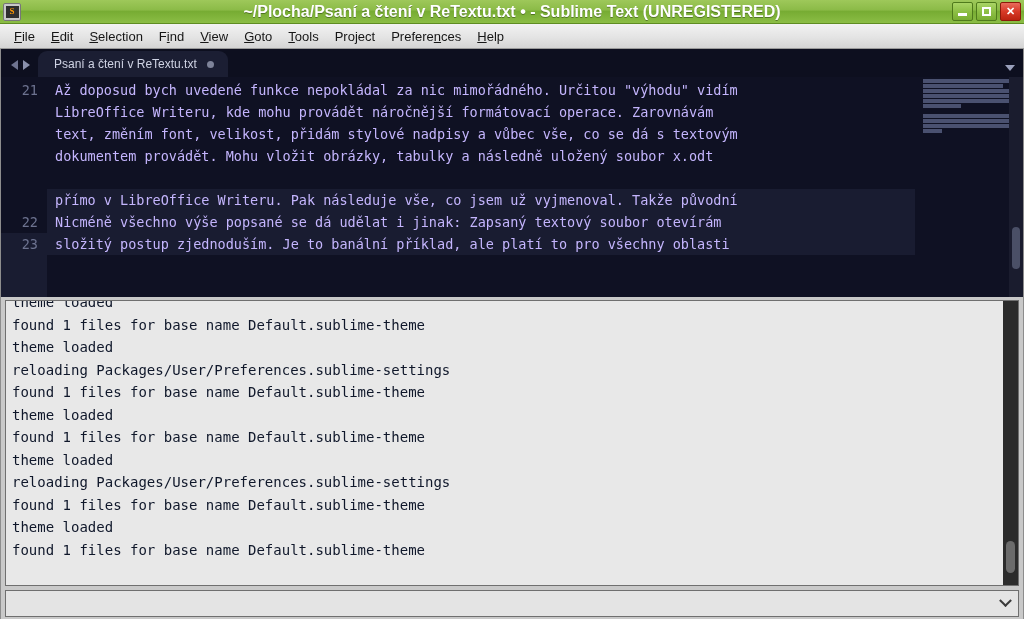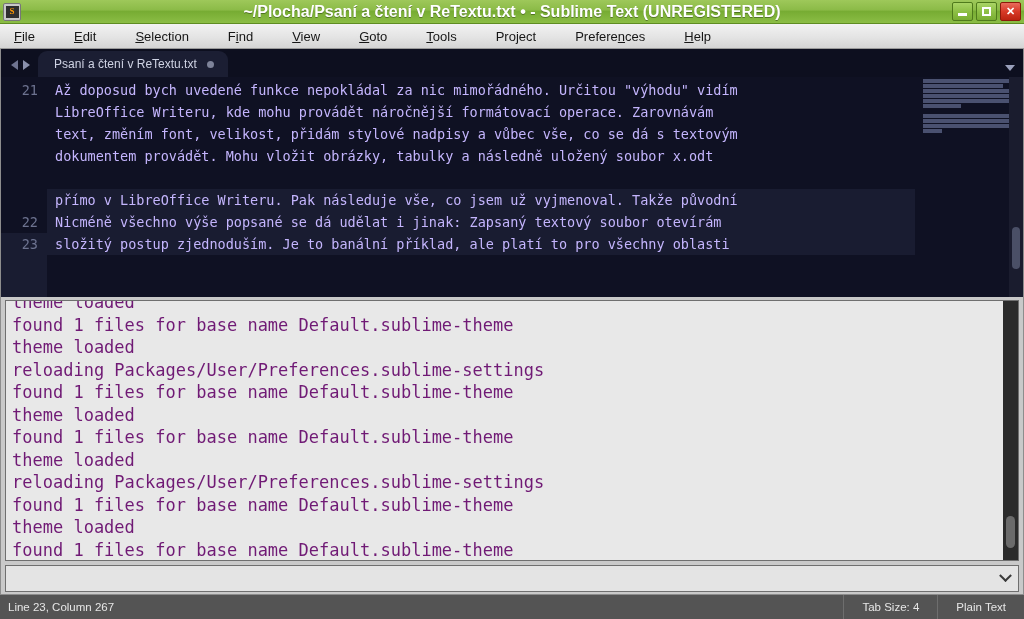--- a/index.html
+++ b/index.html
@@ -72,21 +72,20 @@
   .win-min-glyph { width: 9px; height: 3px; background: #fff; margin-top: 6px; }
   .win-max-glyph { width: 9px; height: 9px; border: 2px solid #fff; }
 
   
   .menubar {
     height: 25px; flex: 0 0 25px;
     background: linear-gradient(to bottom, #f2f2f2 0%, #e4e4e4 55%, #d4d4d4 100%);
     border-bottom: 1px solid #9a9a9a;
     display: flex; align-items: center;
     padding-left: 6px;
-    gap: 23px;
   }
   .menu-item {
     font-size: 13px; color: #161616;
     padding: 2px 8px;
     white-space: nowrap;
   }
   .menu-item u { text-decoration: underline; }
 
   
   .editor-wrap {
@@ -222,22 +221,22 @@
   .console-text {
     flex: 1 1 auto;
     padding-left: 6px;
     overflow: hidden;
     position: relative;
     margin-top: -10px;
   }
   .co-line {
     height: 22.5px; line-height: 22.5px;
     font-family: "DejaVu Sans Mono", monospace;
-    font-size: 17px;
-    color: #701a75;
+    font-size: 14px;
+    color: #0f172a;
     white-space: pre;
   }
   .console-sb {
     flex: 0 0 15px;
     background: #2b2b2b;
     position: relative;
   }
   .console-sb-thumb {
     position: absolute; left: 3px; right: 3px;
     bottom: 12px; height: 32px;
@@ -391,19 +390,14 @@
         </div>
       <div class="console-sb">
         <div class="console-sb-thumb"></div>
       </div>
     </div>
     <div class="console-input">
       <div class="chev-down"></div>
     </div>
   </div>
 
-  <div class="statusbar">
-    <div class="sb-left">Line 23, Column 267</div>
-    <div class="sb-cell">Tab Size: 4</div>
-    <div class="sb-cell">Plain Text</div>
-  </div>
 
 </div>
 
 </body></html>

